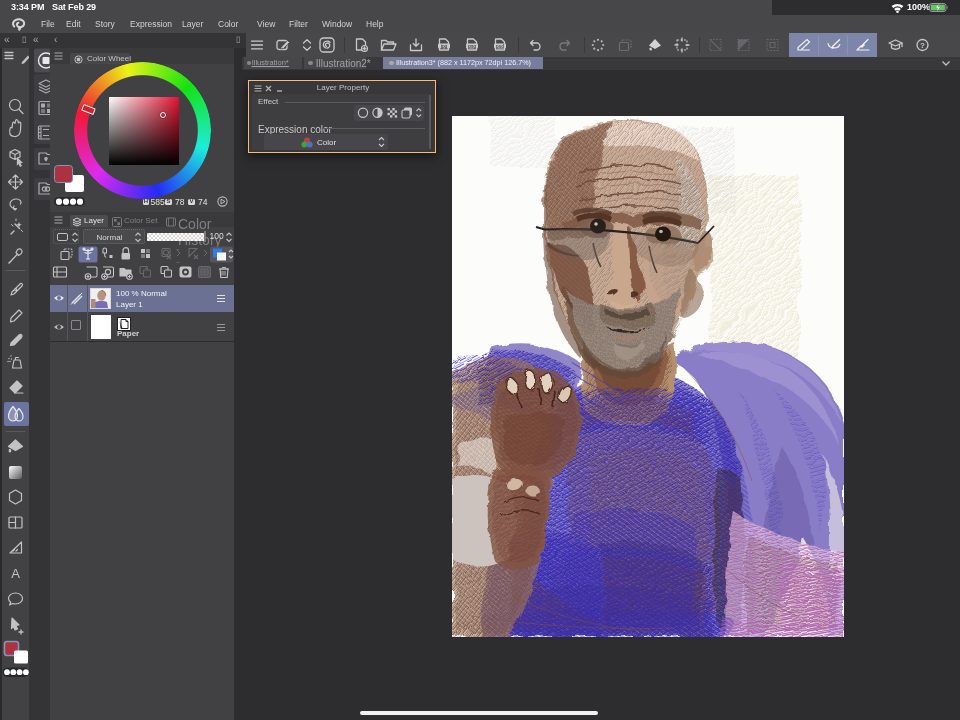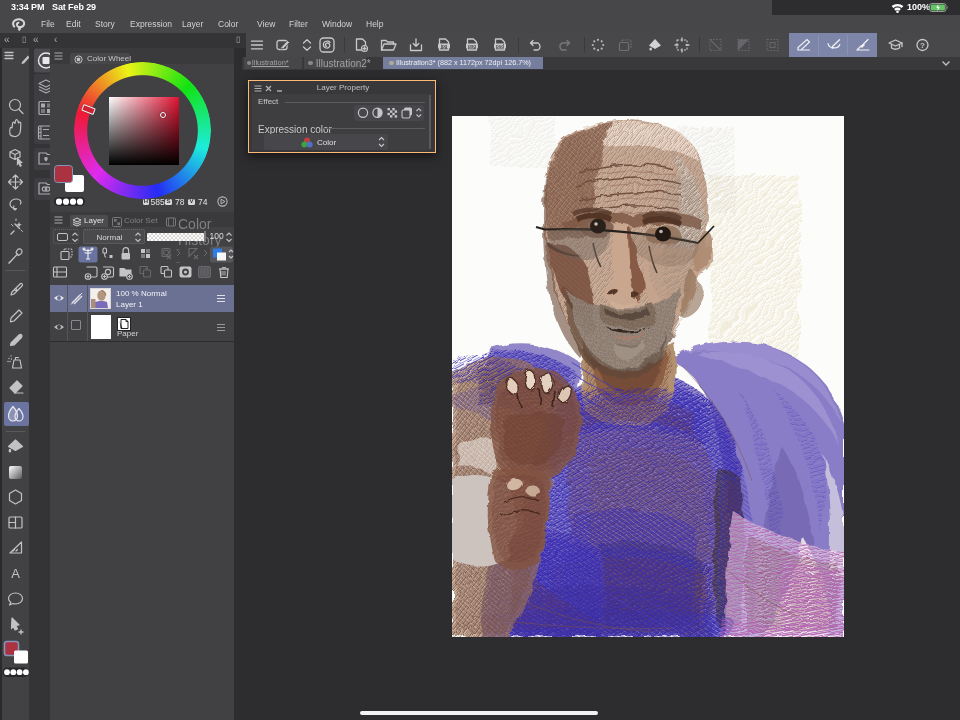--- a/index.html
+++ b/index.html
@@ -580,21 +580,21 @@
             <rect x="0" y="10" width="4.5" height="9" fill="#a98d7d"></rect>
             <path d="M10.5 1.5 a4.5 4.5 0 0 1 4.2 5" fill="none" stroke="#8a6a55" stroke-width="1"></path>
           </svg>
       </div>
       <div class="abs" style="left:66px;top:3.5px;font-size:8px;color:#f2f2f6;">100 %  Normal</div>
       <div class="abs" style="left:66px;top:15px;font-size:8px;color:#f2f2f6;">Layer 1</div>
       <svg class="abs" style="left:166px;top:9px;" width="10" height="9" viewBox="0 0 10 9">
           <path d="M1 1.5 H9 M1 4.5 H9 M1 7.5 H9" stroke="#e2e2e6" stroke-width="1.2"></path>
         </svg>
     </div>
-    <div class="abs" style="left:0;top:263.6px;width:184px;height:29.4px;background:#414144;">
+    <div class="abs" style="left:0;top:263.6px;width:184px;height:29.4px;background:#414144;font-weight:bold;">
       <svg class="abs" style="left:3px;top:10px;" width="12" height="10" viewBox="0 0 12 10">
           <path d="M1 5 Q6 0 11 5 Q6 10 1 5 Z" fill="#b8b8bc"></path>
           <circle cx="6" cy="5" r="2" fill="#414144"></circle>
         </svg>
       <div class="abs" style="left:21px;top:8px;width:10px;height:10px;border:1.2px solid #8a8a8e;border-radius:1px;"></div>
       <div class="abs" style="left:40.7px;top:3px;width:20px;height:24px;background:#fff;"></div>
       <svg class="abs" style="left:67px;top:5px;" width="14" height="14" viewBox="0 0 14 14">
           <rect x="0.5" y="0.5" width="13" height="13" fill="#fff" stroke="#222" stroke-width="1"></rect>
           <path d="M4 2.5 H9 L11 4.5 V11.5 H4 Z" fill="#fff" stroke="#222" stroke-width="1"></path>
           <path d="M9 2.5 V4.5 H11" fill="none" stroke="#222" stroke-width="1"></path>

